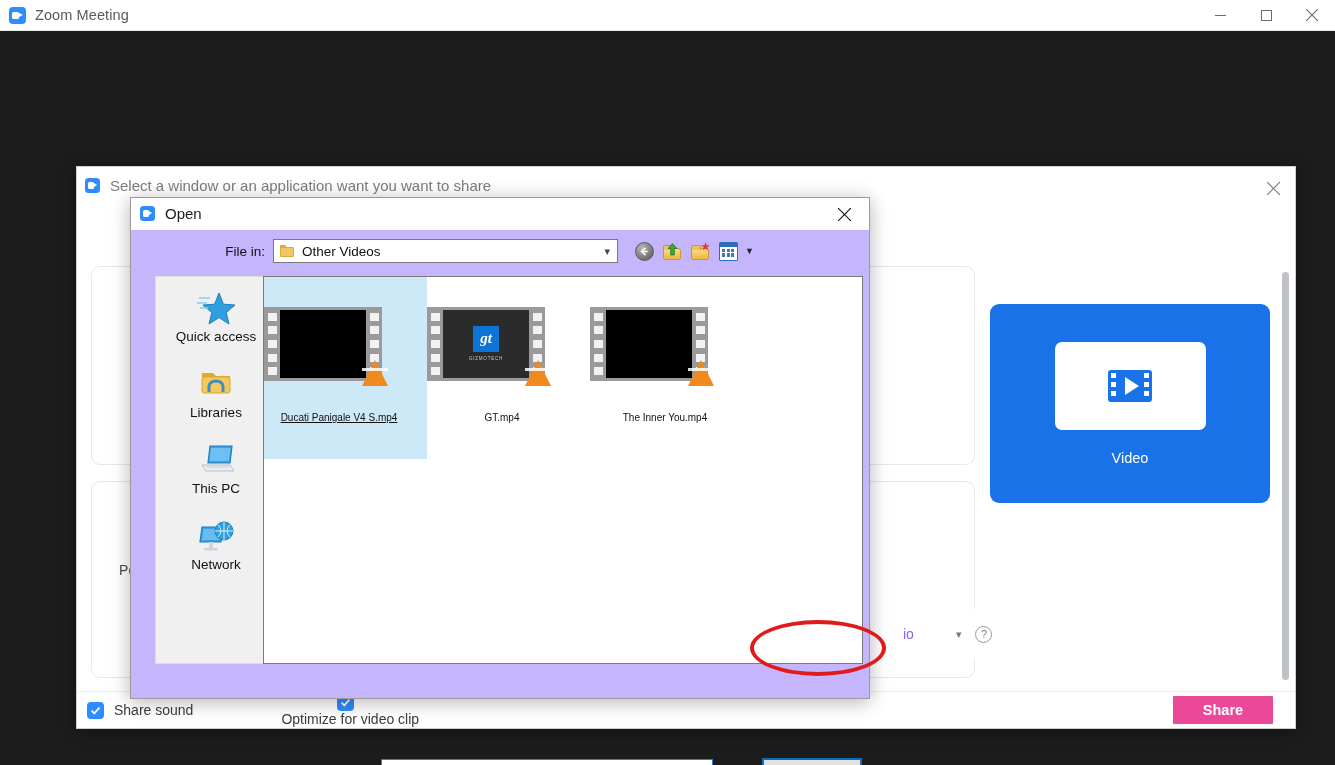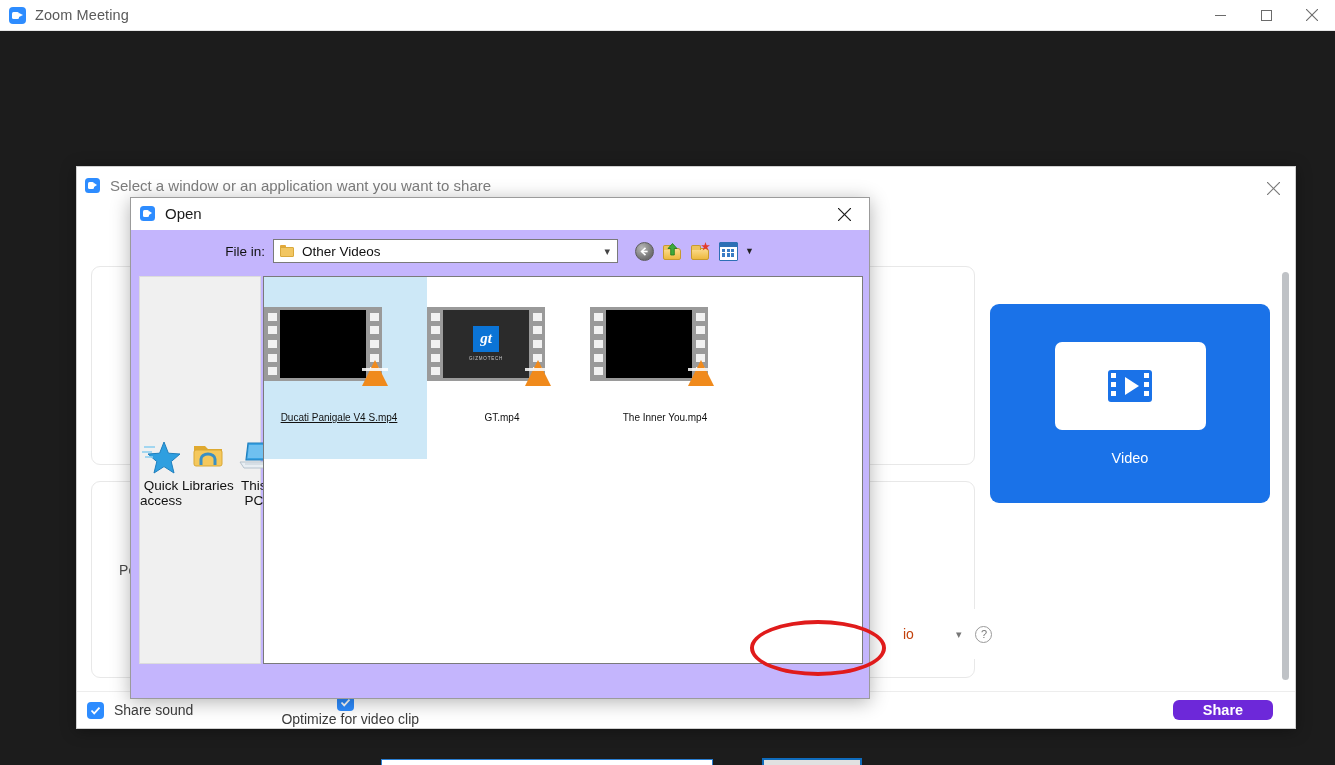--- a/index.html
+++ b/index.html
@@ -85,21 +85,21 @@
   #panel-top{ left:14px; top:62px; width:884px; height:199px; }
   #panel-bottom{ left:14px; top:277px; width:884px; height:197px; }
   #panel-label-partial{
     position:absolute; left:42px; top:358px; font-size:14px; color:#4a4a4a;
     letter-spacing:.2px;
   }
   #audio-select-partial{
     position:absolute; left:822px; top:405px; width:140px; height:50px;
     display:flex; align-items:center; background:#fff;
   }
-  #audio-text{ font-size:14px; color:#c2410c; margin-left:4px;}
+  #audio-text{ font-size:14px; color:#8b5cf6; margin-left:4px;}
   #audio-chevron{ margin-left:42px; color:#777; font-size:11px; }
   #audio-help{
     margin-left:14px; width:17px; height:17px; border-radius:50%;
     border:1.3px solid #9a9a9a; color:#7a7a7a; font-size:11px;
     display:flex; align-items:center; justify-content:center;
   }
 
   #video-tile{
     position:absolute; left:913px; top:100px; width:280px; height:199px;
     background:#1a72e8; border-radius:9px;
@@ -129,22 +129,22 @@
   .checkbox{
     width:17px; height:17px; border-radius:4px; background:#2d8cff;
     display:flex; align-items:center; justify-content:center; flex:none;
   }
   .checkbox svg{ display:block; }
   .cb-label{ font-size:14px; color:#3c3c3c; margin-left:10px; }
   #cb-sharesound{ margin-left:10px; }
   #cb-optimize{ margin-left:78px;flex-direction:column; }
   #share-btn{
     margin-left:auto; margin-right:22px;
-    background:#6d28d9; color:#fff; border:none; border-radius:6px;
-    width:100px; height:20px; font-size:14.5px; font-family:inherit;
+    background:#ec4899; color:#fff; border:none; border-radius:1px;
+    width:100px; height:28px; font-size:14.5px; font-family:inherit;
     font-weight:bold; cursor:pointer;
   }
 
   
   #open-dialog{
     position:absolute; left:130px; top:197px; width:740px; height:502px;
     background:#c4b5fd; border:1px solid #9b9b9b;
     box-shadow:0 3px 18px rgba(0,0,0,.30);
     font-family:"Liberation Sans", sans-serif;
   }
@@ -225,23 +225,23 @@
     background:#ffffff; border:1.5px solid #2d6fb5; border-radius:1px;
   }
   #icon-view .vtop{ position:absolute; left:0; top:0; width:100%; height:4px; background:#2d6fb5;}
   #icon-view .dots{ position:absolute; left:2px; top:6px; width:12px; height:8px;
      display:grid; grid-template-columns:repeat(3,1fr); grid-template-rows:repeat(2,1fr); gap:1.5px;}
   #icon-view .dots i{ background:#3a7cc4; display:block; }
   #icon-view-caret{ color:#222; font-size:9px; margin-left:-2px; }
 
   
   #places-bar{
-    position:absolute; left:8px; top:78px; width:122px; height:388px;
+    position:absolute; left:24px; top:78px; width:122px; height:388px;
     background:#f0f0f0; border:1px solid #dcdcdc;
-    display:flex; align-items:center; padding-top:12px;
+    display:flex; flex-direction:column; align-items:center; padding-top:12px;
   }
   .place{
     width:110px; height:72px; display:flex; flex-direction:column;
     align-items:center; justify-content:flex-start; margin-bottom:4px;
   }
   .place-ico{ width:40px; height:38px; position:relative; }
   .place-name{ font-size:13.5px; color:#111; margin-top:2px; text-align:center; }
 
   
   #file-list{

